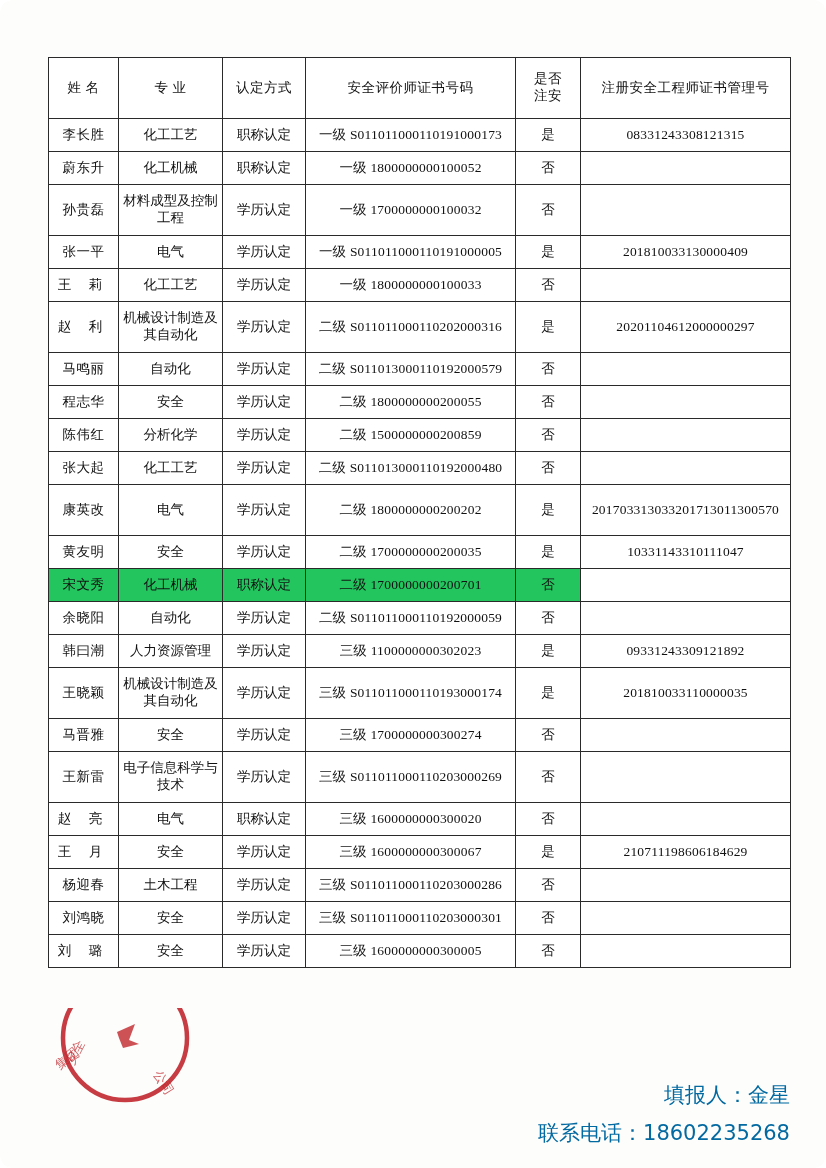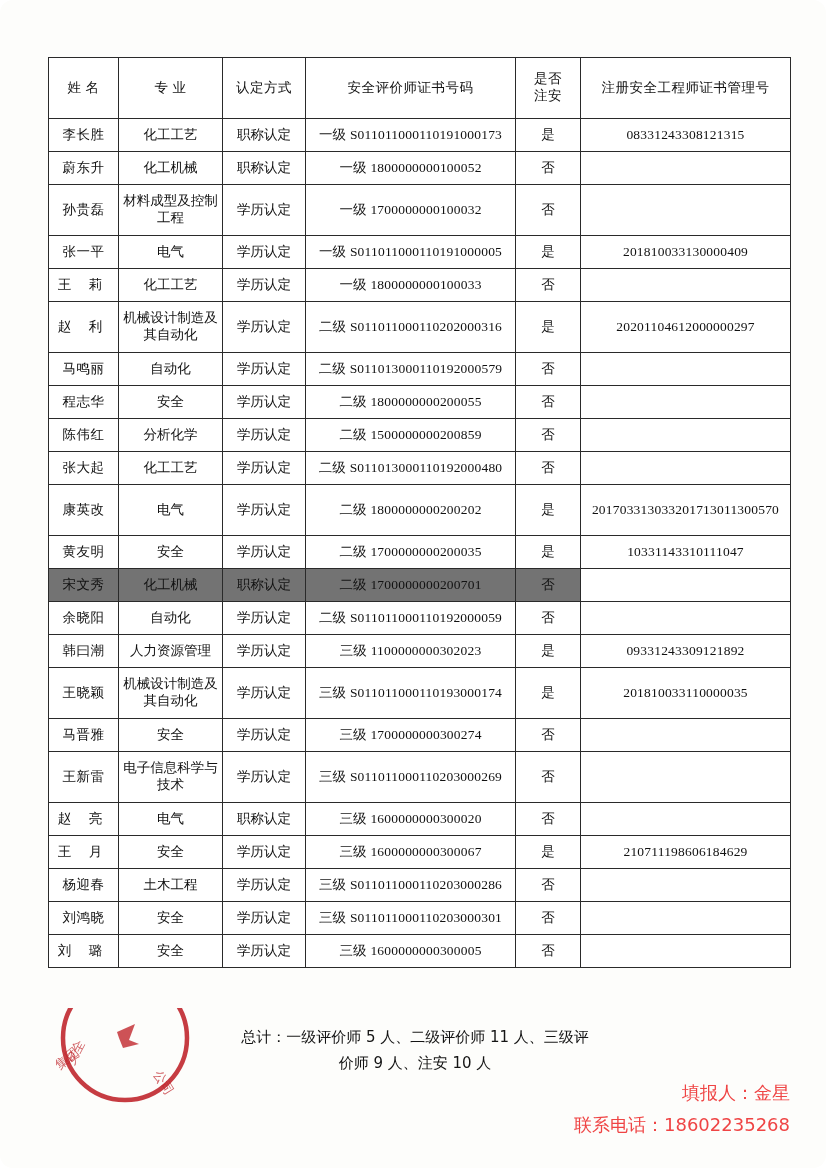--- a/index.html
+++ b/index.html
@@ -93,45 +93,45 @@
     margin-top: 16px;
   }
   .reg-cell {
     font-size: 13px;
     letter-spacing: 0.2px;
     word-break: break-all;
     line-height: 1.3;
   }
 
   tr.hl td.hl-cell {
-    background: #737373;
+    background: #22c55e;
   }
 
   
   .summary {
     position: absolute;
     left: 200px;
     top: 1024px;
     width: 430px;
     text-align: center;
     font-size: 15px;
     line-height: 1.75;
     font-family: "DejaVu Sans", "Liberation Sans", sans-serif;
     color: #141414;
   }
 
   .footer-right {
     position: absolute;
     right: 36px;
     top: 1077px;
     text-align: right;
-    font-size: 18px;
+    font-size: 21px;
     line-height: 1.8;
     font-family: "DejaVu Sans", "Liberation Sans", sans-serif;
-    color: #ef4444;
+    color: #0369a1;
   }
 
   
   .seal {
     position: absolute;
     left: 56px;
     top: 1008px;
     width: 138px;
     height: 138px;
     pointer-events: none;
@@ -355,24 +355,20 @@
             <td>安全</td>
             <td>学历认定</td>
             <td class="cert-cell">三级 1600000000300005</td>
             <td>否</td>
             <td class="reg-cell"></td>
           </tr>
         </tbody>
     </table>
   </div>
 
-  <div class="summary">
-    <div>总计：一级评价师 5 人、二级评价师 11 人、三级评</div>
-    <div>价师 9 人、注安 10 人</div>
-  </div>
 
   <div class="footer-right">
     <div>填报人：金星</div>
     <div>联系电话：18602235268</div>
   </div>
 
   <div class="seal">
     <svg width="138" height="138" viewBox="0 0 138 138" aria-hidden="true">
       <g transform="translate(69,30)">
         <circle cx="0" cy="0" r="62" fill="none" stroke="#c0272d" stroke-width="4.5" opacity="0.9"></circle>

